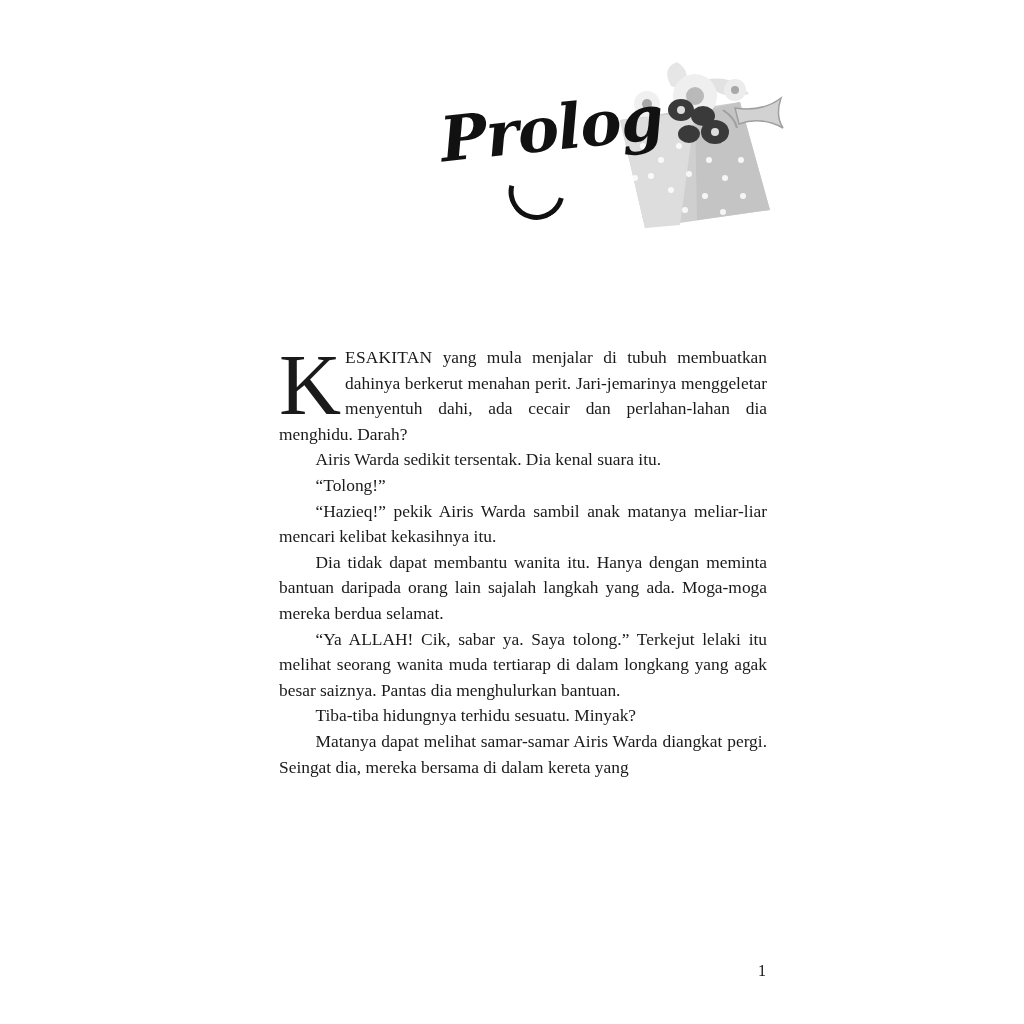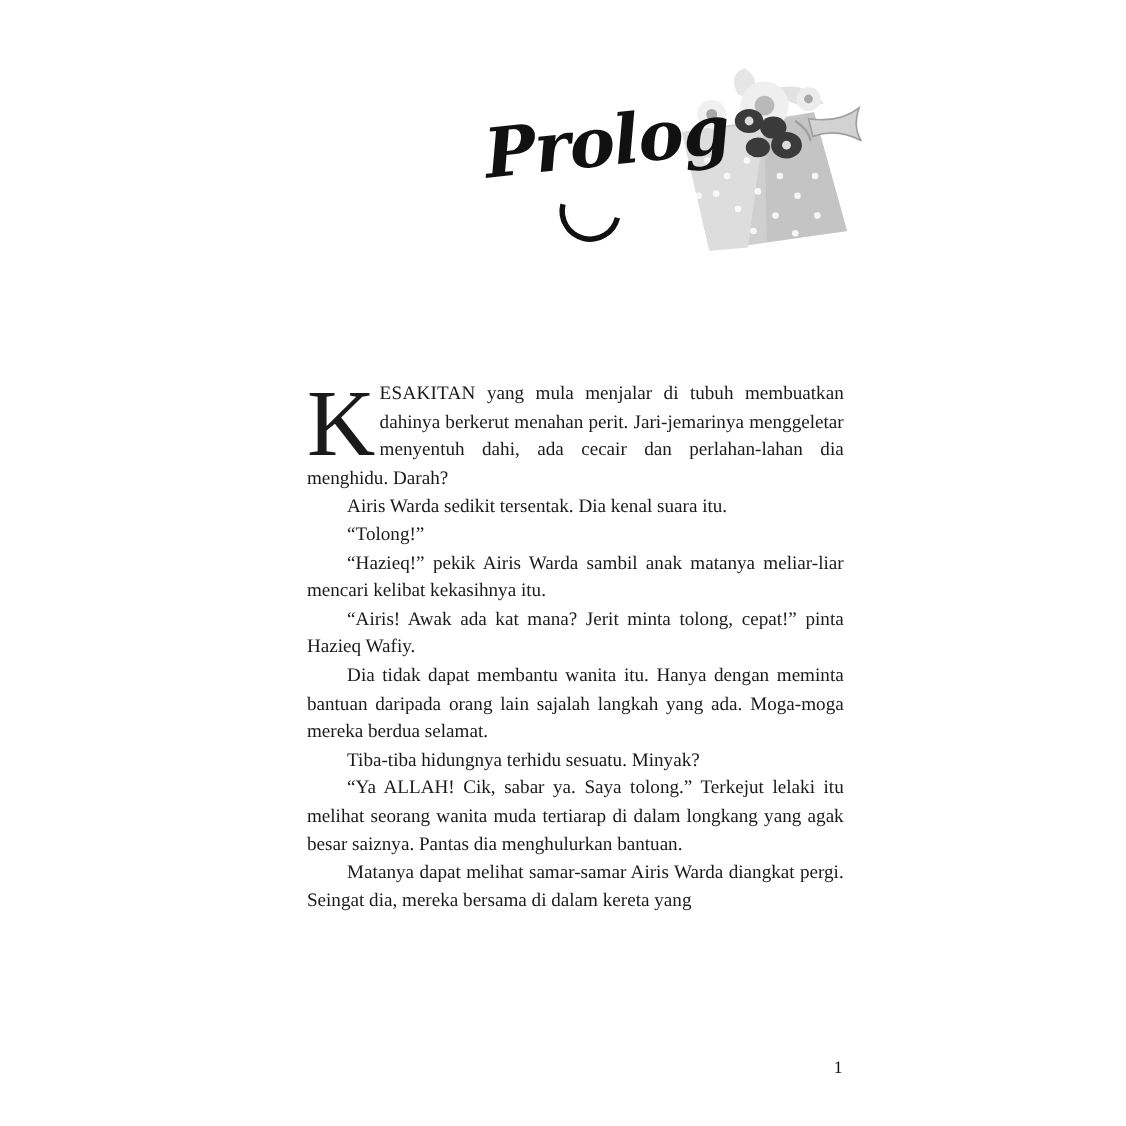--- a/index.html
+++ b/index.html
@@ -163,21 +163,20 @@
     </div>
   </div>
 
   <div class="body-text">
     <p class="first">
       <span class="dropcap">K</span><span class="smallcaps">ESAKITAN</span><span> yang mula menjalar di tubuh membuatkan dahinya berkerut menahan perit. Jari-jemarinya menggeletar menyentuh dahi, ada cecair dan perlahan-lahan dia menghidu. Darah?</span>
     </p>
     <p><span>Airis Warda sedikit tersentak. Dia kenal suara itu.</span></p>
     <p><span>“Tolong!”</span></p>
     <p><span>“Hazieq!” pekik Airis Warda sambil anak matanya meliar-liar mencari kelibat kekasihnya itu.</span></p>
-    <p><span>“Airis! Awak ada kat mana? Jerit minta tolong, cepat!” pinta Hazieq Wafiy.</span></p>
     <p><span>Dia tidak dapat membantu wanita itu. Hanya dengan meminta bantuan daripada orang lain sajalah langkah yang ada. Moga-moga mereka berdua selamat.</span></p>
+    <p><span>“Ya ALLAH! Cik, sabar ya. Saya tolong.” Terkejut lelaki itu melihat seorang wanita muda tertiarap di dalam longkang yang agak besar saiznya. Pantas dia menghulurkan bantuan.</span></p>
     <p><span>Tiba-tiba hidungnya terhidu sesuatu. Minyak?</span></p>
-    <p><span>“Ya ALLAH! Cik, sabar ya. Saya tolong.” Terkejut lelaki itu melihat seorang wanita muda tertiarap di dalam longkang yang agak besar saiznya. Pantas dia menghulurkan bantuan.</span></p>
     <p><span>Matanya dapat melihat samar-samar Airis Warda diangkat pergi. Seingat dia, mereka bersama di dalam kereta yang</span></p>
   </div>
 
   <div class="page-number">1</div>
 </div>
 
 </body></html>

